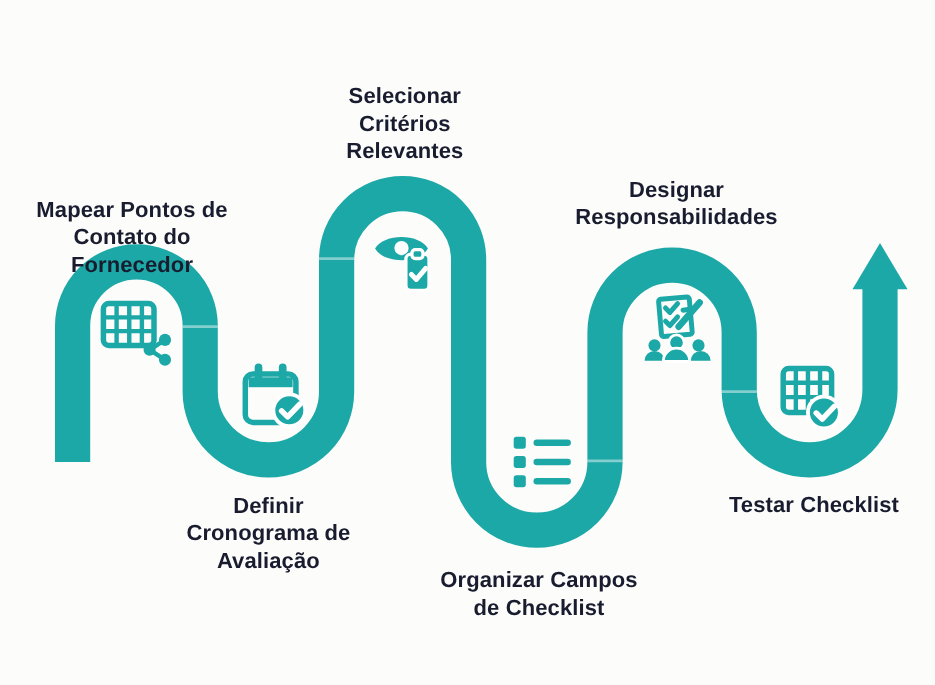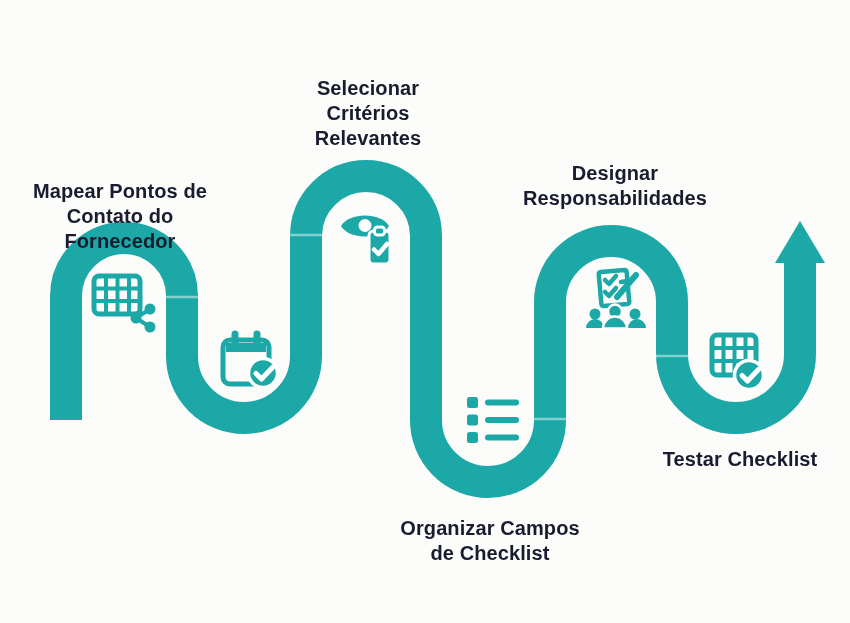--- a/index.html
+++ b/index.html
@@ -132,20 +132,23 @@
       <line x1="6" y1="18" x2="46" y2="18"></line>
       <line x1="6" y1="31" x2="46" y2="31"></line>
     </g>
     <circle cx="41" cy="45" r="14.5" fill="currentColor" stroke="#fff" stroke-width="3.5"></circle>
     <path d="M34 45.5 l5.5 5.5 l11 -11.5" fill="none" stroke="#fff" stroke-width="5" stroke-linecap="round" stroke-linejoin="round"></path>
   </svg>
 
   <div class="step-label lbl-1">Mapear Pontos de
 Contato do
 Fornecedor</div>
+  <div class="step-label lbl-2">Definir
+Cronograma de
+Avaliação</div>
   <div class="step-label lbl-3">Selecionar
 Critérios
 Relevantes</div>
   <div class="step-label lbl-4">Organizar Campos
 de Checklist</div>
   <div class="step-label lbl-5">Designar
 Responsabilidades</div>
   <div class="step-label lbl-6">Testar Checklist</div>
 
 </div>

